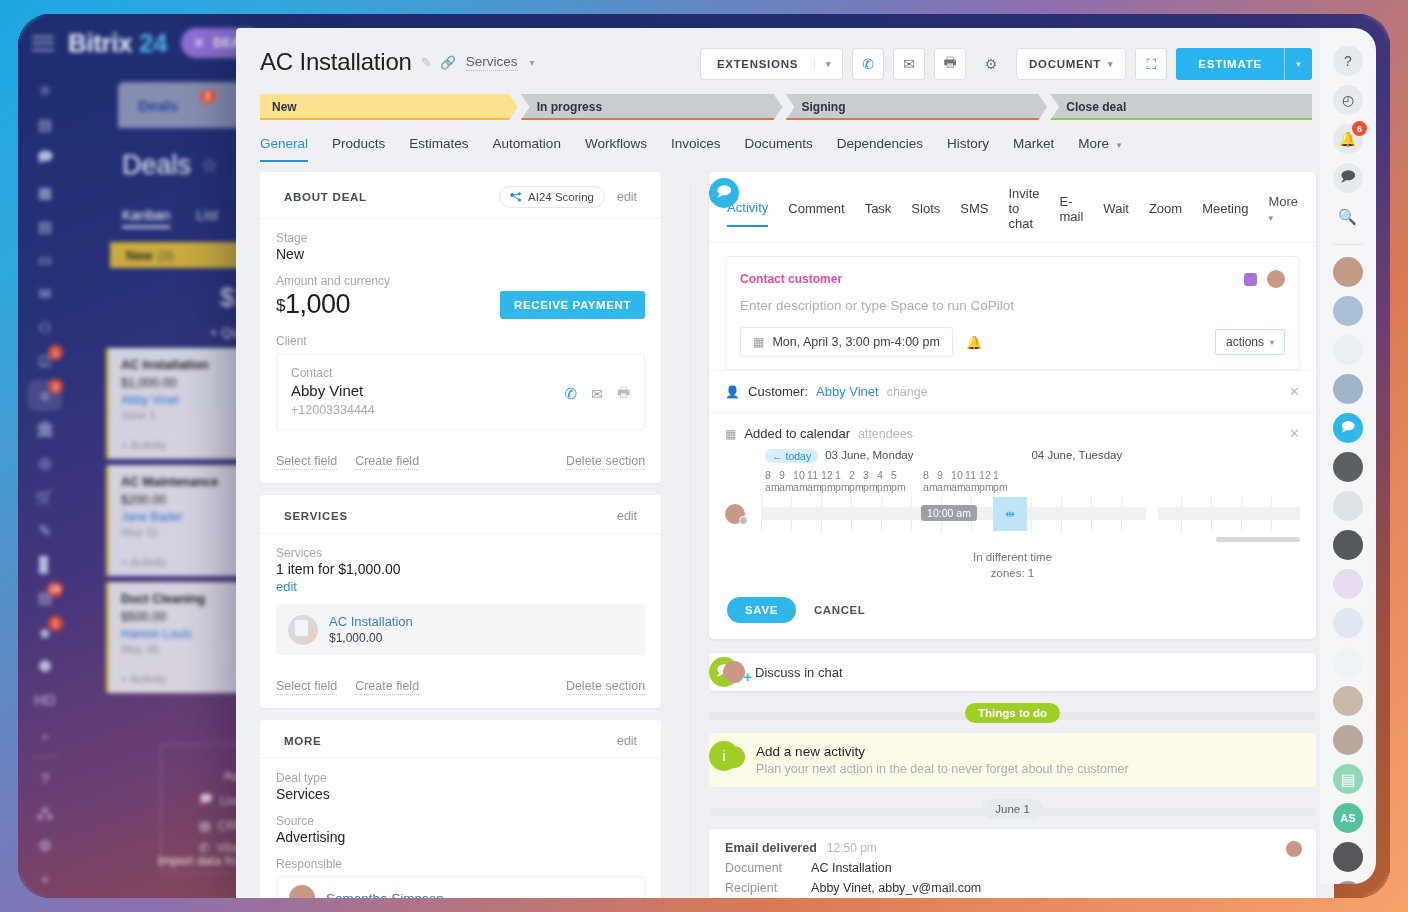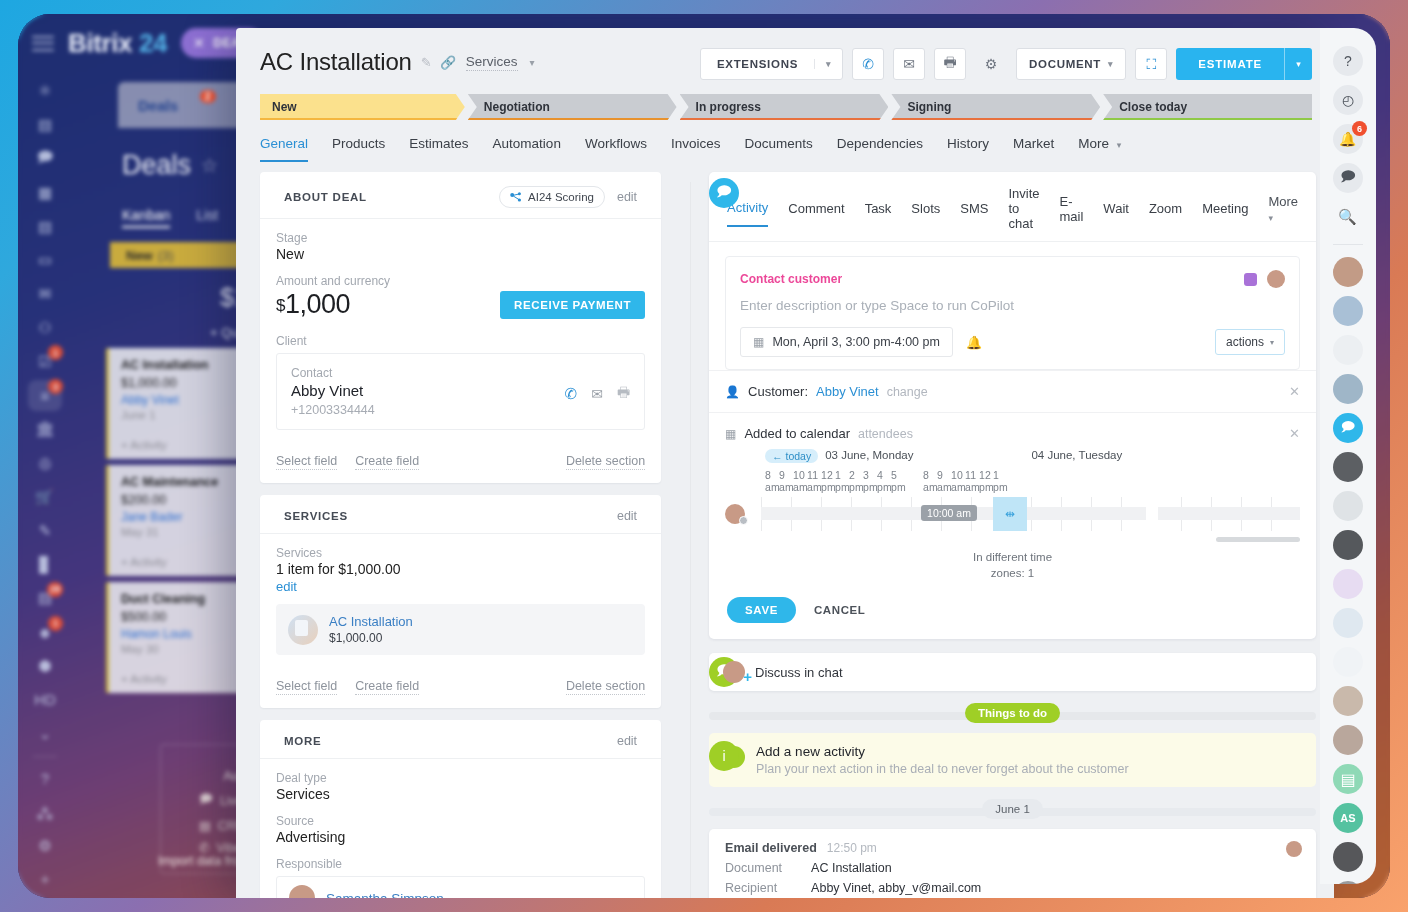--- a/index.html
+++ b/index.html
@@ -463,33 +463,29 @@
         </div>
       </div>
     </div>
 
     <div class="stages">
       <div class="stage cur">
         <span>New</span>
         <span class="ul" style="background:#f4b740"></span>
       </div>
       <div class="stage">
-        <span>Negotiation</span>
-        <span class="ul" style="background:#e8922e"></span>
-      </div>
-      <div class="stage">
         <span>In progress</span>
         <span class="ul" style="background:#e8713e"></span>
       </div>
       <div class="stage">
         <span>Signing</span>
         <span class="ul" style="background:#e8713e"></span>
       </div>
       <div class="stage">
-        <span>Close today</span>
+        <span>Close deal</span>
         <span class="ul" style="background:#8fc947"></span>
       </div>
     </div>
 
     <div class="tabs">
       <div class="tab act">General</div>
       <div class="tab">Products</div>
       <div class="tab">Estimates</div>
       <div class="tab">Automation</div>
       <div class="tab">Workflows</div>

